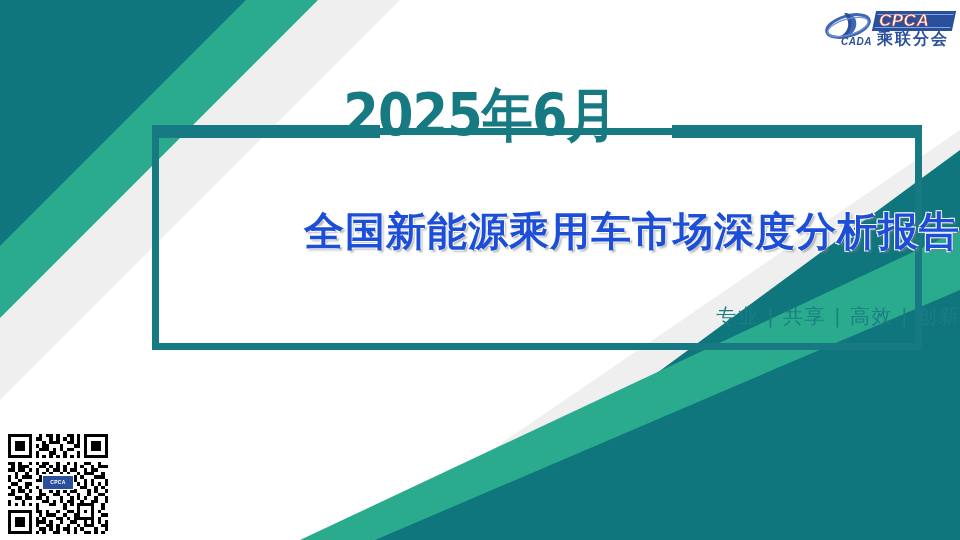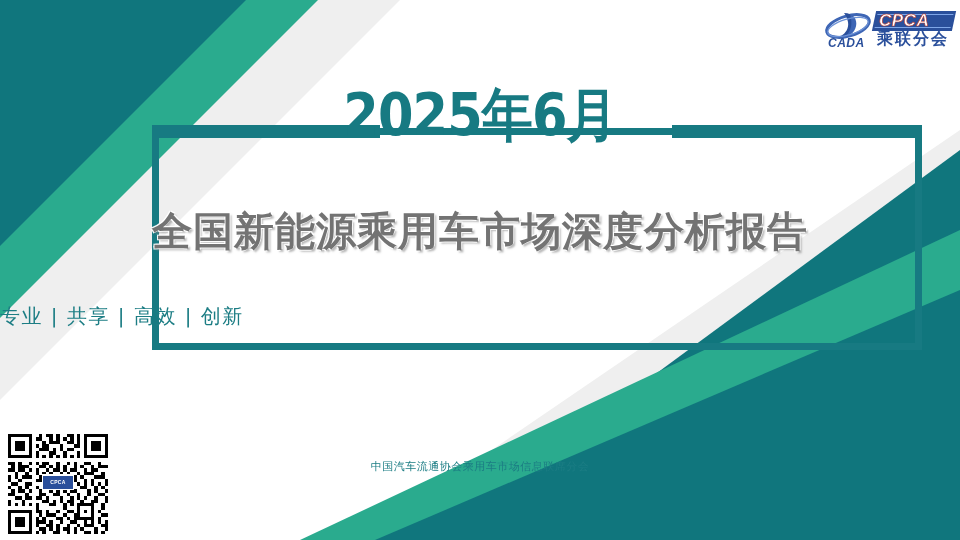--- a/index.html
+++ b/index.html
@@ -72,23 +72,23 @@
     position:absolute;left:3px;top:25px;
     width:78px;
     font-family:"DejaVu Sans","Liberation Sans",sans-serif;
     font-size:16px;font-weight:bold;
     color:#2a4f9b;
     letter-spacing:2px;
     line-height:12px;
     white-space:nowrap;
   }
   .cada-text{
-    position:absolute;left:4px;top:28px;
+    position:absolute;left:17px;top:28px;
     font-family:"Liberation Sans","DejaVu Sans",sans-serif;
-    font-size:12px;font-weight:bold;font-style:italic;
+    font-size:10px;font-weight:bold;font-style:italic;
     color:#2a4f9b;letter-spacing:0.5px;
   }
 
   
   .frame{
     position:absolute;
     left:152px;top:128px;
     width:770px;height:222px;
     border:7px solid #177a82;
     box-sizing:border-box;
@@ -123,41 +123,41 @@
     letter-spacing:-1px;
     line-height:62px;
     transform:scaleX(0.88);
     white-space:nowrap;
   }
 
   
   .title{
     position:absolute;
     left:0;right:0;top:205px;
-    text-align:center;
+    text-align:right;
     z-index:5;
     font-family:"DejaVu Sans","Liberation Sans",sans-serif;
     font-size:40px;
     font-weight:bold;
-    color:#737373;
+    color:#1d4ed8;
     letter-spacing:1px;
     line-height:52px;
     white-space:nowrap;
     text-shadow:
       -1px -1px 0 rgba(255,255,255,0.95),
        1px -1px 0 rgba(255,255,255,0.95),
       -1px  1px 0 rgba(255,255,255,0.95),
        2px  2px 2px rgba(130,130,130,0.55);
   }
 
   
   .tagline{
     position:absolute;
     left:0;right:0;top:303px;
-    text-align:left;
+    text-align:right;
     z-index:5;
     font-family:"DejaVu Sans","Liberation Sans",sans-serif;
     font-size:20px;
     font-weight:normal;
     color:#1c7d84;
     letter-spacing:1.5px;
     line-height:26px;
     white-space:nowrap;
   }
 
@@ -246,21 +246,20 @@
   <div class="year-rule left"></div>
   <div class="year-rule right"></div>
 
   <div class="year">2025年6月</div>
 
   <div class="title">全国新能源乘用车市场深度分析报告</div>
 
   <div class="tagline">专业 | 共享 | 高效 | 创新</div>
 
   <div class="footer">
-    <span class="org">中国汽车流通协会乘用车市场信息联席分会</span>
   </div>
 
   <div class="qr">
     <svg width="100" height="100" viewBox="0 0 29 29" shape-rendering="crispEdges" aria-hidden="true">
       <rect width="29" height="29" fill="#ffffff"></rect>
       <g fill="#000000">
 
         <rect x="0" y="0" width="7" height="1"></rect>
           <rect x="0" y="6" width="7" height="1"></rect>
         <rect x="0" y="0" width="1" height="7"></rect>

